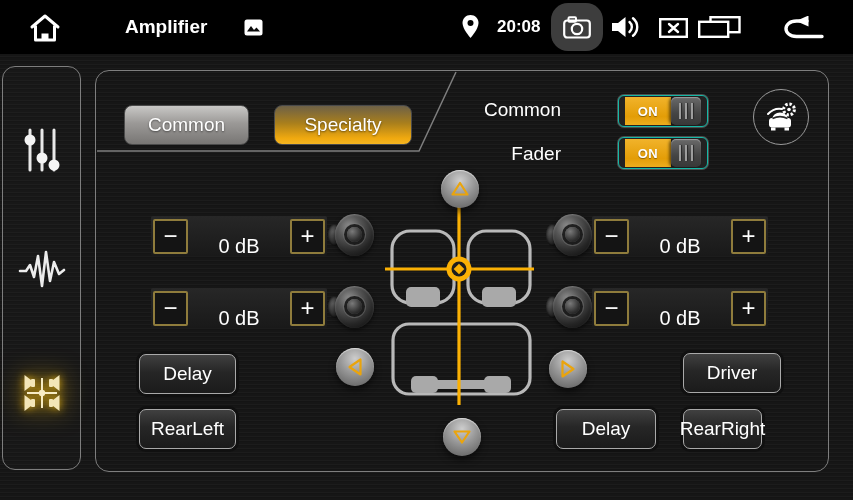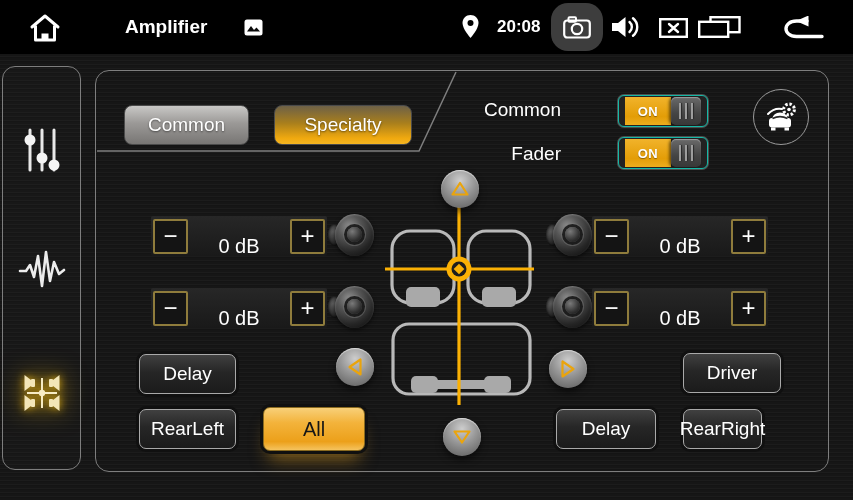--- a/index.html
+++ b/index.html
@@ -301,17 +301,16 @@
     </svg>
   </button>
   <button class="dir-btn" style="left:347px;top:347px;">
     <svg width="20" height="20" viewBox="0 0 20 20">
       <polygon points="2.5,4.5 17.5,4.5 10,15.5" fill="none" stroke="#eaa40c" stroke-width="2.2" stroke-linejoin="round"></polygon>
     </svg>
   </button>
 
   <button class="preset" style="left:43px;top:283px;width:97px;">Delay</button>
   <button class="preset" style="left:43px;top:338px;width:97px;">RearLeft</button>
-  <button class="preset active" style="left:167px;top:336px;width:102px;">All</button>
   <button class="preset" style="left:460px;top:338px;width:100px;">Delay</button>
   <button class="preset" style="left:587px;top:282px;width:98px;">Driver</button>
   <button class="preset" style="left:587px;top:338px;width:79px;">RearRight</button>
 </section>
 
 </body></html>

